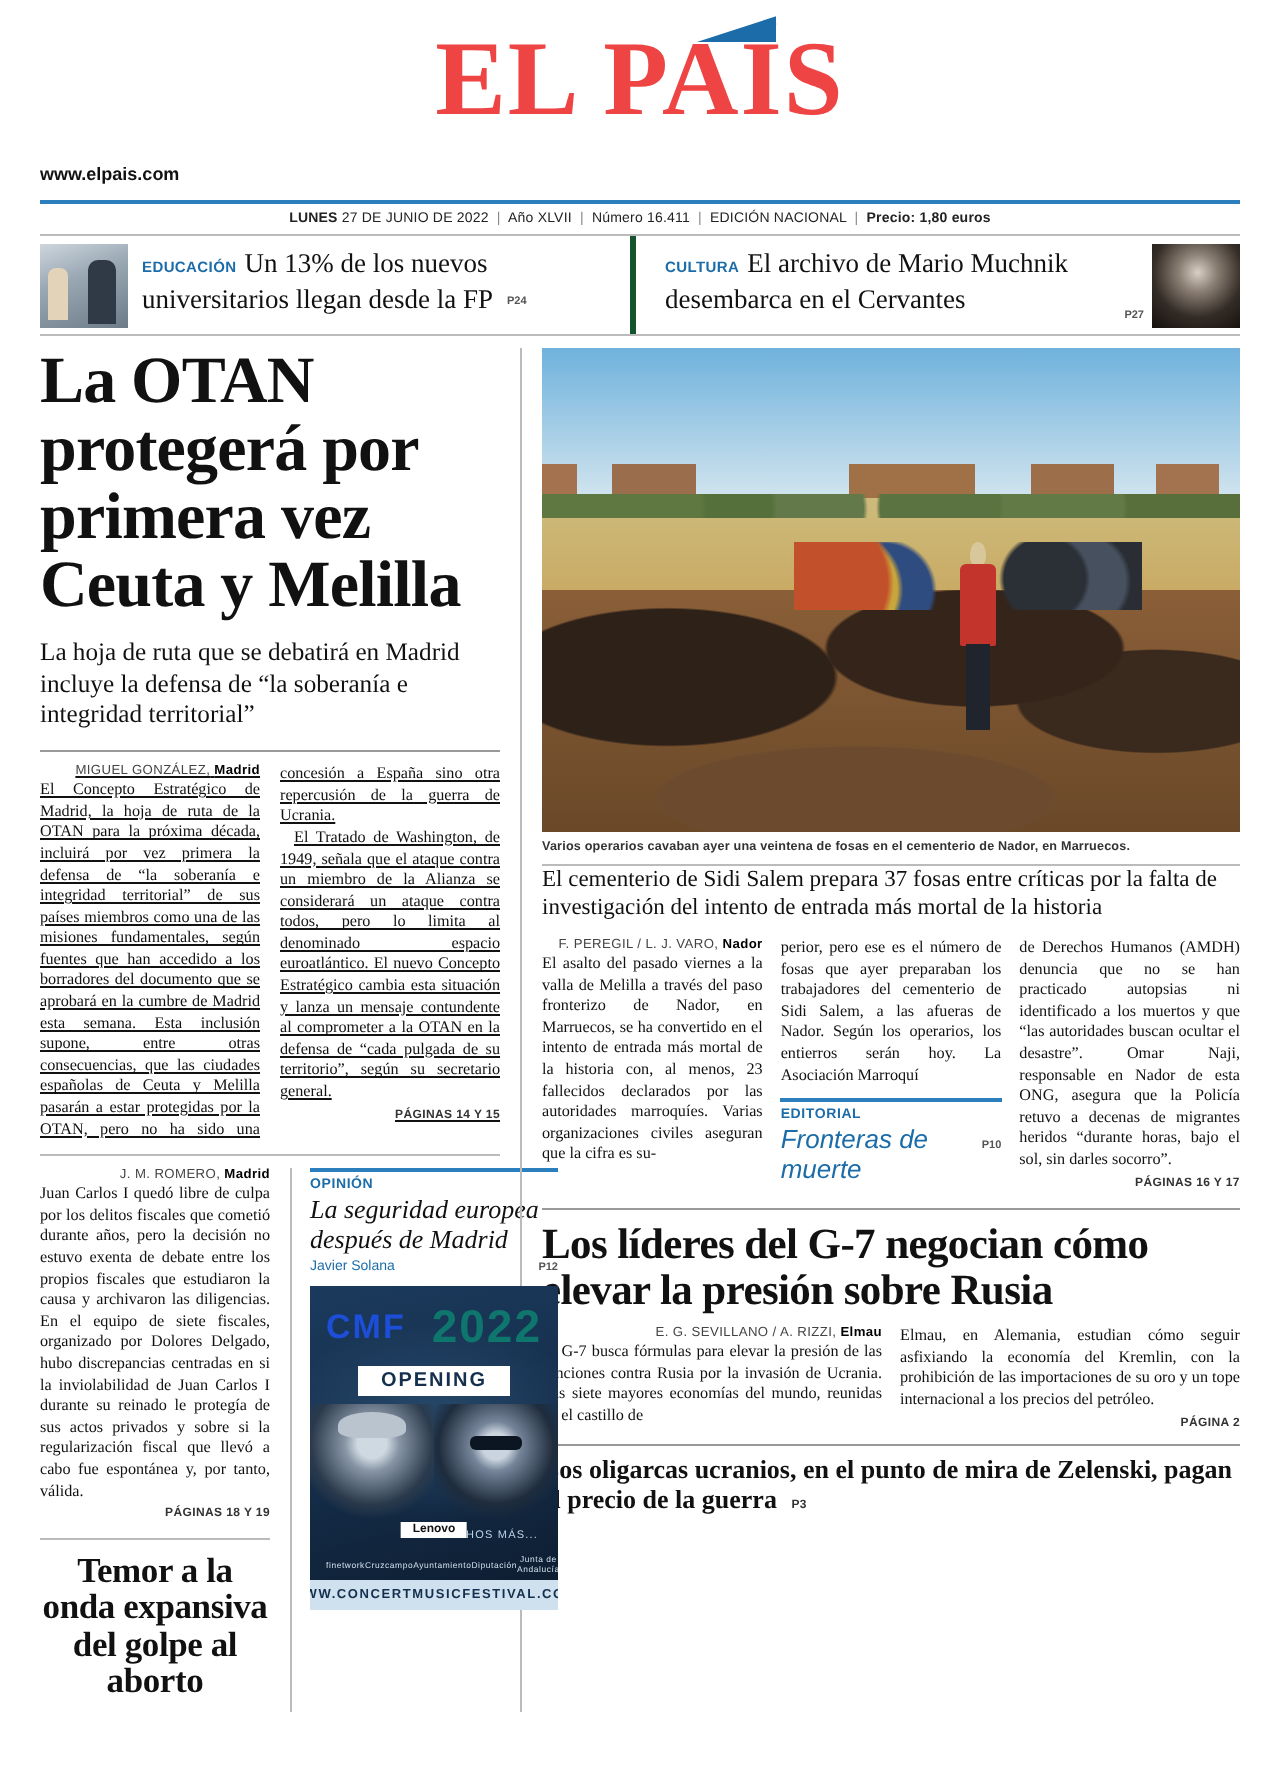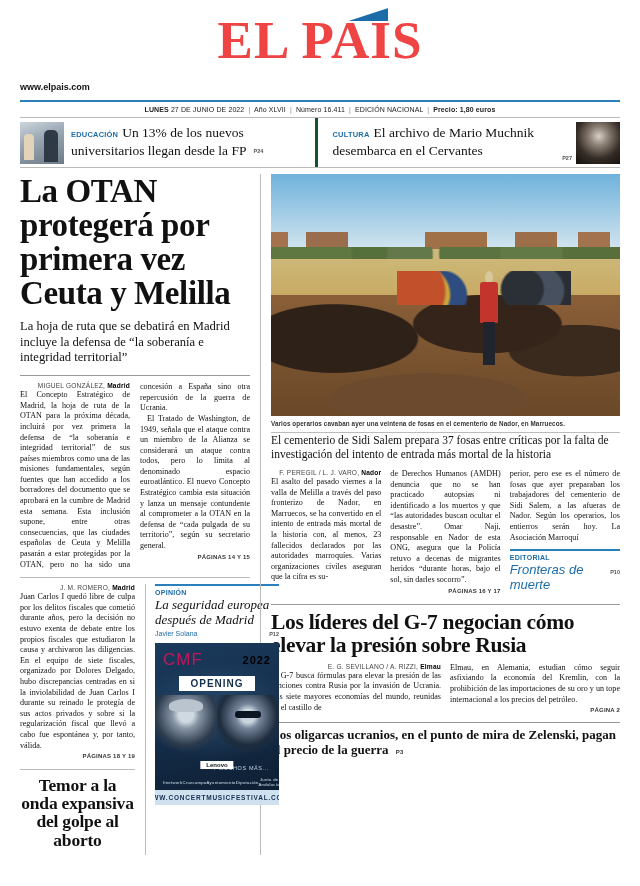--- a/index.html
+++ b/index.html
@@ -115,21 +115,21 @@
   h1.lead {
     font-size: 33px; font-weight: bold; line-height: 1.03;
     letter-spacing: -.4px; margin-bottom: 9px;
   }
   .lead-sub {
     font-size: 12.6px; line-height: 1.25; margin-bottom: 9px;
   }
   .hr-dark { height: 1px; background: #999; margin: 8px 0 6px; }
   .hr-light { height: 1px; background: #bbb; margin: 7px 0 6px; }
 
-  .two-col { column-count: 2; column-gap: 10px; column-rule: none; }
+  .two-col { column-count: 2; column-gap: 10px; column-rule: none; text-decoration: underline; }
   .byline {
     font-family: "Liberation Sans", sans-serif;
     font-size: 6.6px; letter-spacing: .2px;
     color: #444; text-align: right; margin-bottom: 1px;
   }
   .byline b { color: #000; }
   p.body {
     font-size: 8.1px; line-height: 1.31; text-align: justify;
     hyphens: auto; -webkit-hyphens: auto; text-indent: 0;
   }
@@ -251,24 +251,24 @@
   
   .ad {
     position: relative; width: 100%; height: 162px; overflow: hidden;
     background: linear-gradient(165deg, #12263f 0%, #173košk 0%, #16304e 35%, #0e1f35 100%);
     color: #fff;
   }
   .ad-bg { position:absolute; inset:0; background: linear-gradient(165deg,#1b3a5c 0%, #16304e 42%, #0c1b2d 100%); }
   .ad-glow { position:absolute; left:50%; top:42%; width:150%; height:70%; transform:translate(-50%,-50%);
     background: radial-gradient(ellipse at center, rgba(120,190,240,.18) 0%, rgba(0,0,0,0) 62%); }
   .ad-top { position: relative; display:flex; align-items:center; gap:5px; padding: 7px 8px 0; }
-  .ad-cmf { font-family:"Liberation Sans",sans-serif; font-weight:normal; font-size:17px; letter-spacing:1px; color:#be185d; }
+  .ad-cmf { font-family:"Liberation Sans",sans-serif; font-weight:bold; font-size:17px; letter-spacing:1px; color:#1d4ed8; }
   .ad-fest { font-family:"Liberation Sans",sans-serif; font-weight:bold; font-size:11.5px; letter-spacing:.4px; color:#fff; }
   .ad-fest-sub { font-family:"Liberation Sans",sans-serif; font-size:4.4px; letter-spacing:1px; color:#9fc0dc; }
-  .ad-year { font-family:"Liberation Sans",sans-serif; font-weight:bold; font-size:11px; color:#000000; margin-left:auto; letter-spacing:1px; }
+  .ad-year { font-family:"Liberation Sans",sans-serif; font-weight:bold; font-size:23px; color:#0f766e; margin-left:auto; letter-spacing:1px; }
   .ad-opening {
     position: relative; margin: 6px auto 0; width: 76px; text-align:center;
     background:#fff; color:#14304e; font-family:"Liberation Sans",sans-serif;
     font-weight:bold; font-size:10px; letter-spacing:1px; padding:2px 0;
   }
   .ad-artists { position: relative; display:flex; justify-content:space-around; margin-top:4px; height:62px; }
   .ad-artist-img { width:62px; height:62px; }
   .ai1 { background: radial-gradient(circle at 50% 32%, #cfd9e2 0 14%, #8795a5 26%, #2b3a4c 58%, rgba(20,40,62,0) 72%); position:relative; }
   .ai1::before { content:""; position:absolute; left:14px; top:4px; width:34px; height:13px; border-radius:50% 50% 30% 30%; background:#b9c4cf; }
   .ai2 { background: radial-gradient(circle at 50% 34%, #c9d4de 0 13%, #76859a 24%, #1e2c3d 56%, rgba(20,40,62,0) 72%); position:relative; }
@@ -439,36 +439,36 @@
 
       <div style="display:flex; gap:9px;">
         <div style="flex:1">
           <div class="byline">
             <span>F. PEREGIL / L. J. VARO,</span>
             <b>Nador</b>
           </div>
           <p class="body">El asalto del pasado viernes a la valla de Melilla a través del paso fronterizo de Nador, en Marruecos, se ha convertido en el intento de entrada más mortal de la historia con, al menos, 23 fallecidos declarados por las autoridades marroquíes. Varias organizaciones civiles aseguran que la cifra es su-</p>
         </div>
         <div style="flex:1">
-          <p class="body">de Derechos Humanos (AMDH) denuncia que no se han practicado autopsias ni identificado a los muertos y que “las autoridades buscan ocultar el desastre”. Omar Naji, responsable en Nador de esta ONG, asegura que la Policía retuvo a decenas de migrantes heridos “durante horas, bajo el sol, sin darles socorro”.</p>
-          <p class="body" style="text-align:right">
-            <span class="pages-ref">PÁGINAS 16 Y 17</span>
-          </p>
-        </div>
-        <div style="flex:1">
           <p class="body">perior, pero ese es el número de fosas que ayer preparaban los trabajadores del cementerio de Sidi Salem, a las afueras de Nador. Según los operarios, los entierros serán hoy. La Asociación Marroquí</p>
           <div style="margin-top:6px">
             <div class="op-rule"></div>
             <div class="op-label">EDITORIAL</div>
             <div class="op-foot">
               <span class="op-title" style="margin:0">Fronteras de muerte</span>
               <span class="pref2">P10</span>
             </div>
           </div>
         </div>
+        <div style="flex:1">
+          <p class="body">de Derechos Humanos (AMDH) denuncia que no se han practicado autopsias ni identificado a los muertos y que “las autoridades buscan ocultar el desastre”. Omar Naji, responsable en Nador de esta ONG, asegura que la Policía retuvo a decenas de migrantes heridos “durante horas, bajo el sol, sin darles socorro”.</p>
+          <p class="body" style="text-align:right">
+            <span class="pages-ref">PÁGINAS 16 Y 17</span>
+          </p>
+        </div>
       </div>
 
       <div class="hr-dark"></div>
 
       <h2 class="g7">Los líderes del G-7 negocian cómo elevar la presión sobre Rusia</h2>
 
       <div style="display:flex; gap:9px;">
         <div style="flex:1">
           <div class="byline">
             <span>E. G. SEVILLANO / A. RIZZI,</span>

